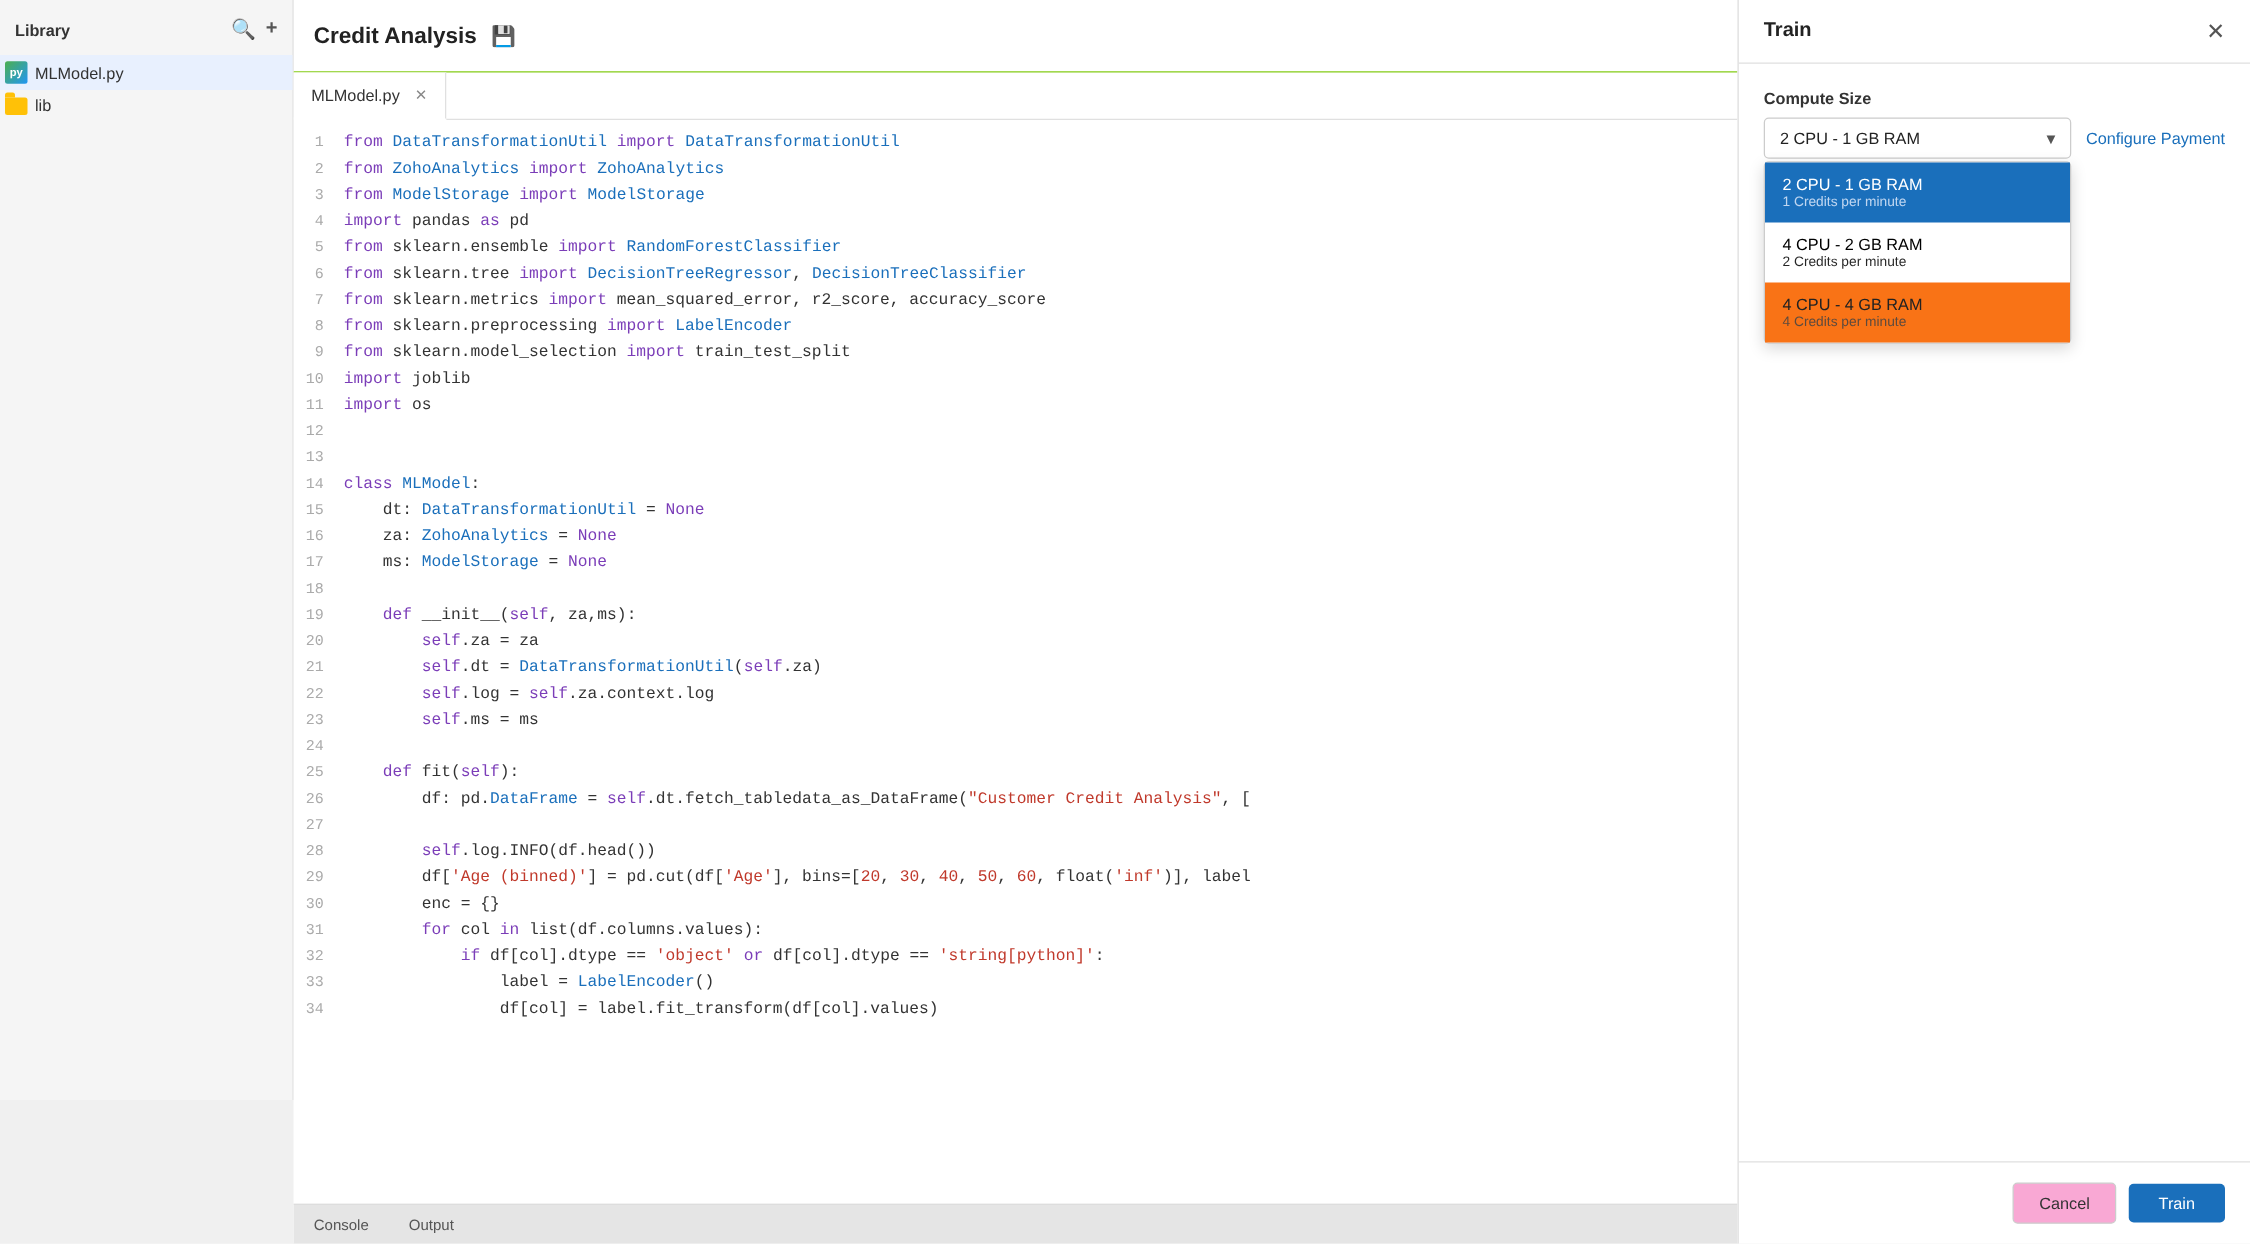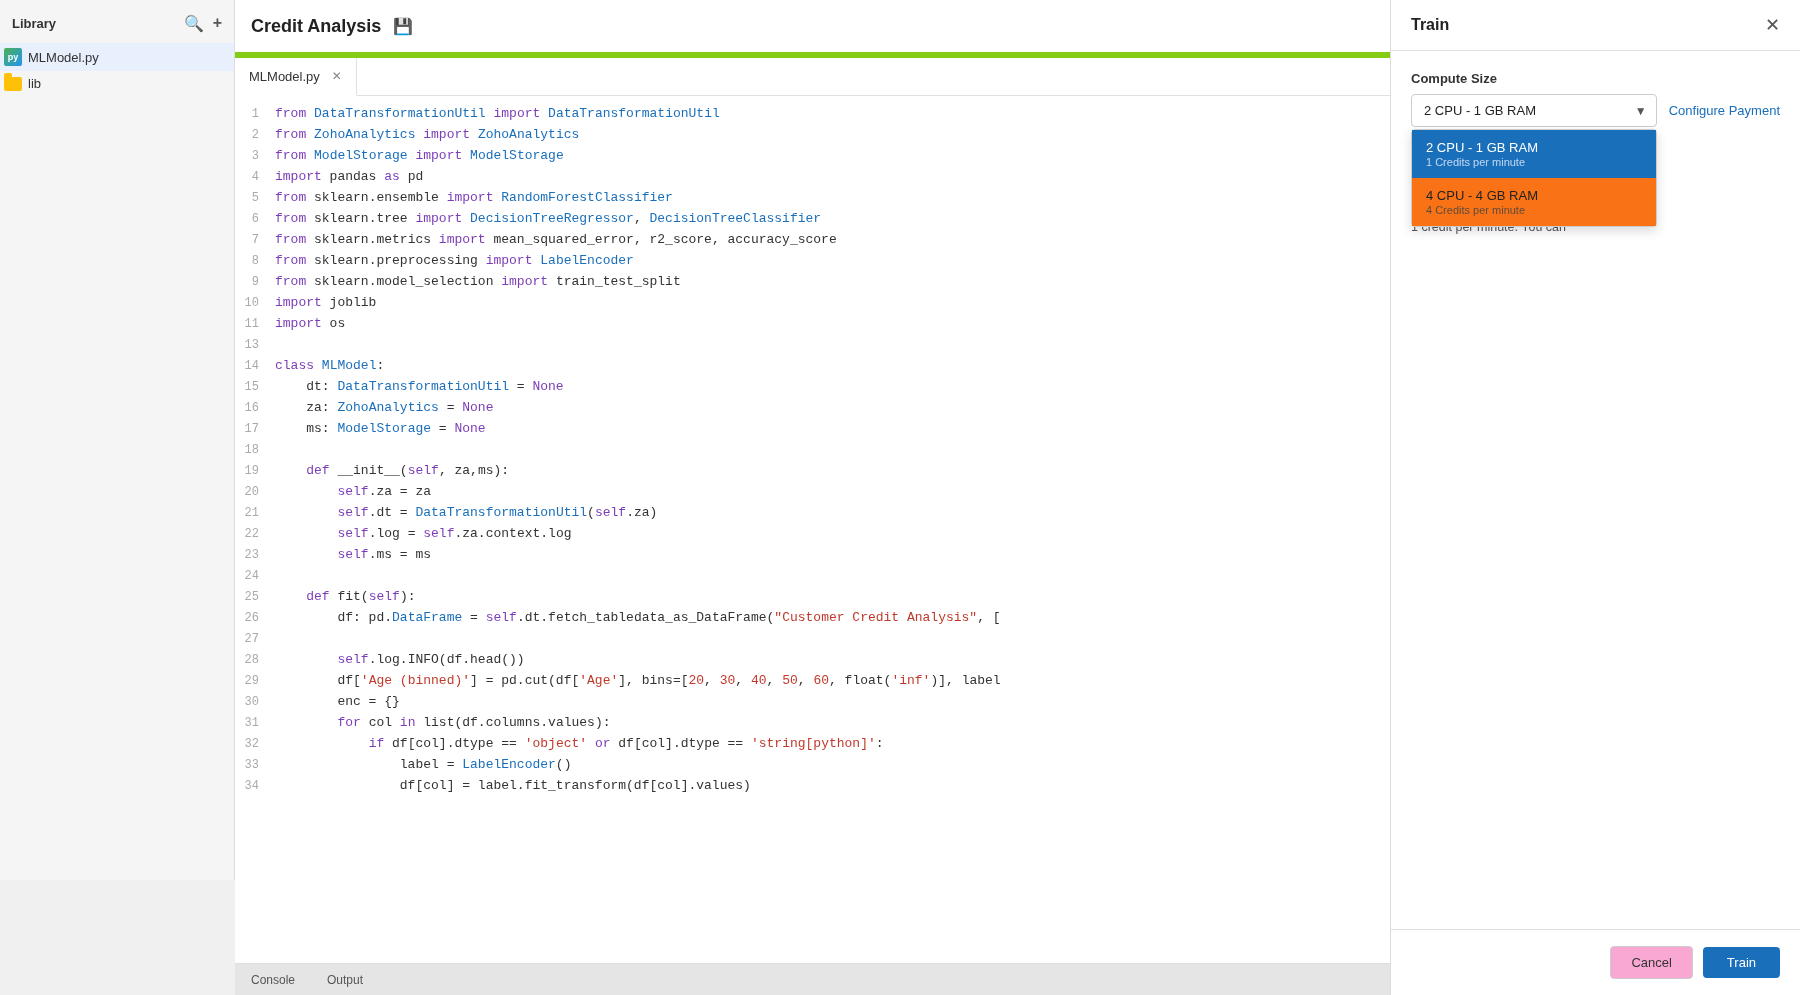--- a/index.html
+++ b/index.html
@@ -82,21 +82,21 @@
       height: 995px;
       background: #fff;
     }
 
     
     .topbar {
       display: flex;
       align-items: center;
       padding: 0 16px;
       height: 58px;
-      border-bottom: 6px solid #84cc16;
+      border-bottom: 1px solid #84cc16;
       gap: 12px;
     }
     .topbar-title {
       font-size: 18px;
       font-weight: 600;
       color: #222;
     }
     .topbar-icon {
       color: #555;
       font-size: 16px;
@@ -409,20 +409,24 @@
         <span class="line-num">9</span>
         <span class="line-content"><span class="kw">from</span> sklearn.model_selection <span class="kw">import</span> train_test_split</span>
       </div>
     <div class="code-line">
         <span class="line-num">10</span>
         <span class="line-content"><span class="kw">import</span> joblib</span>
       </div>
     <div class="code-line">
         <span class="line-num">11</span>
         <span class="line-content"><span class="kw">import</span> os</span>
+      </div>
+    <div class="code-line">
+        <span class="line-num">12</span>
+        <span class="line-content"></span>
       </div>
     <div class="code-line">
         <span class="line-num">13</span>
         <span class="line-content"></span>
       </div>
     <div class="code-line">
         <span class="line-num">14</span>
         <span class="line-content"><span class="kw">class</span> <span class="cls">MLModel</span>:</span>
       </div>
     <div class="code-line">
@@ -531,20 +535,24 @@
           <option>4 CPU - 2 GB RAM</option>
           <option>4 CPU - 4 GB RAM</option>
         </select>
         <span class="dropdown-arrow">▼</span>
         
         <div class="dropdown-menu">
           <div class="dropdown-option selected">
             <div class="option-main">2 CPU - 1 GB RAM</div>
             <div class="option-sub">1 Credits per minute</div>
           </div>
+          <div class="dropdown-option">
+            <div class="option-main">4 CPU - 2 GB RAM</div>
+            <div class="option-sub">2 Credits per minute</div>
+          </div>
           <div class="dropdown-option highlighted">
             <div class="option-main">4 CPU - 4 GB RAM</div>
             <div class="option-sub">4 Credits per minute</div>
           </div>
         </div>
       </div>
       <span class="configure-link">Configure Payment</span>
     </div>
     <div class="desc-text">
       tes on a pay-as-you-use<br>ned and billed based on the<br>uration usage.<br><br>1 credit per minute. You can

